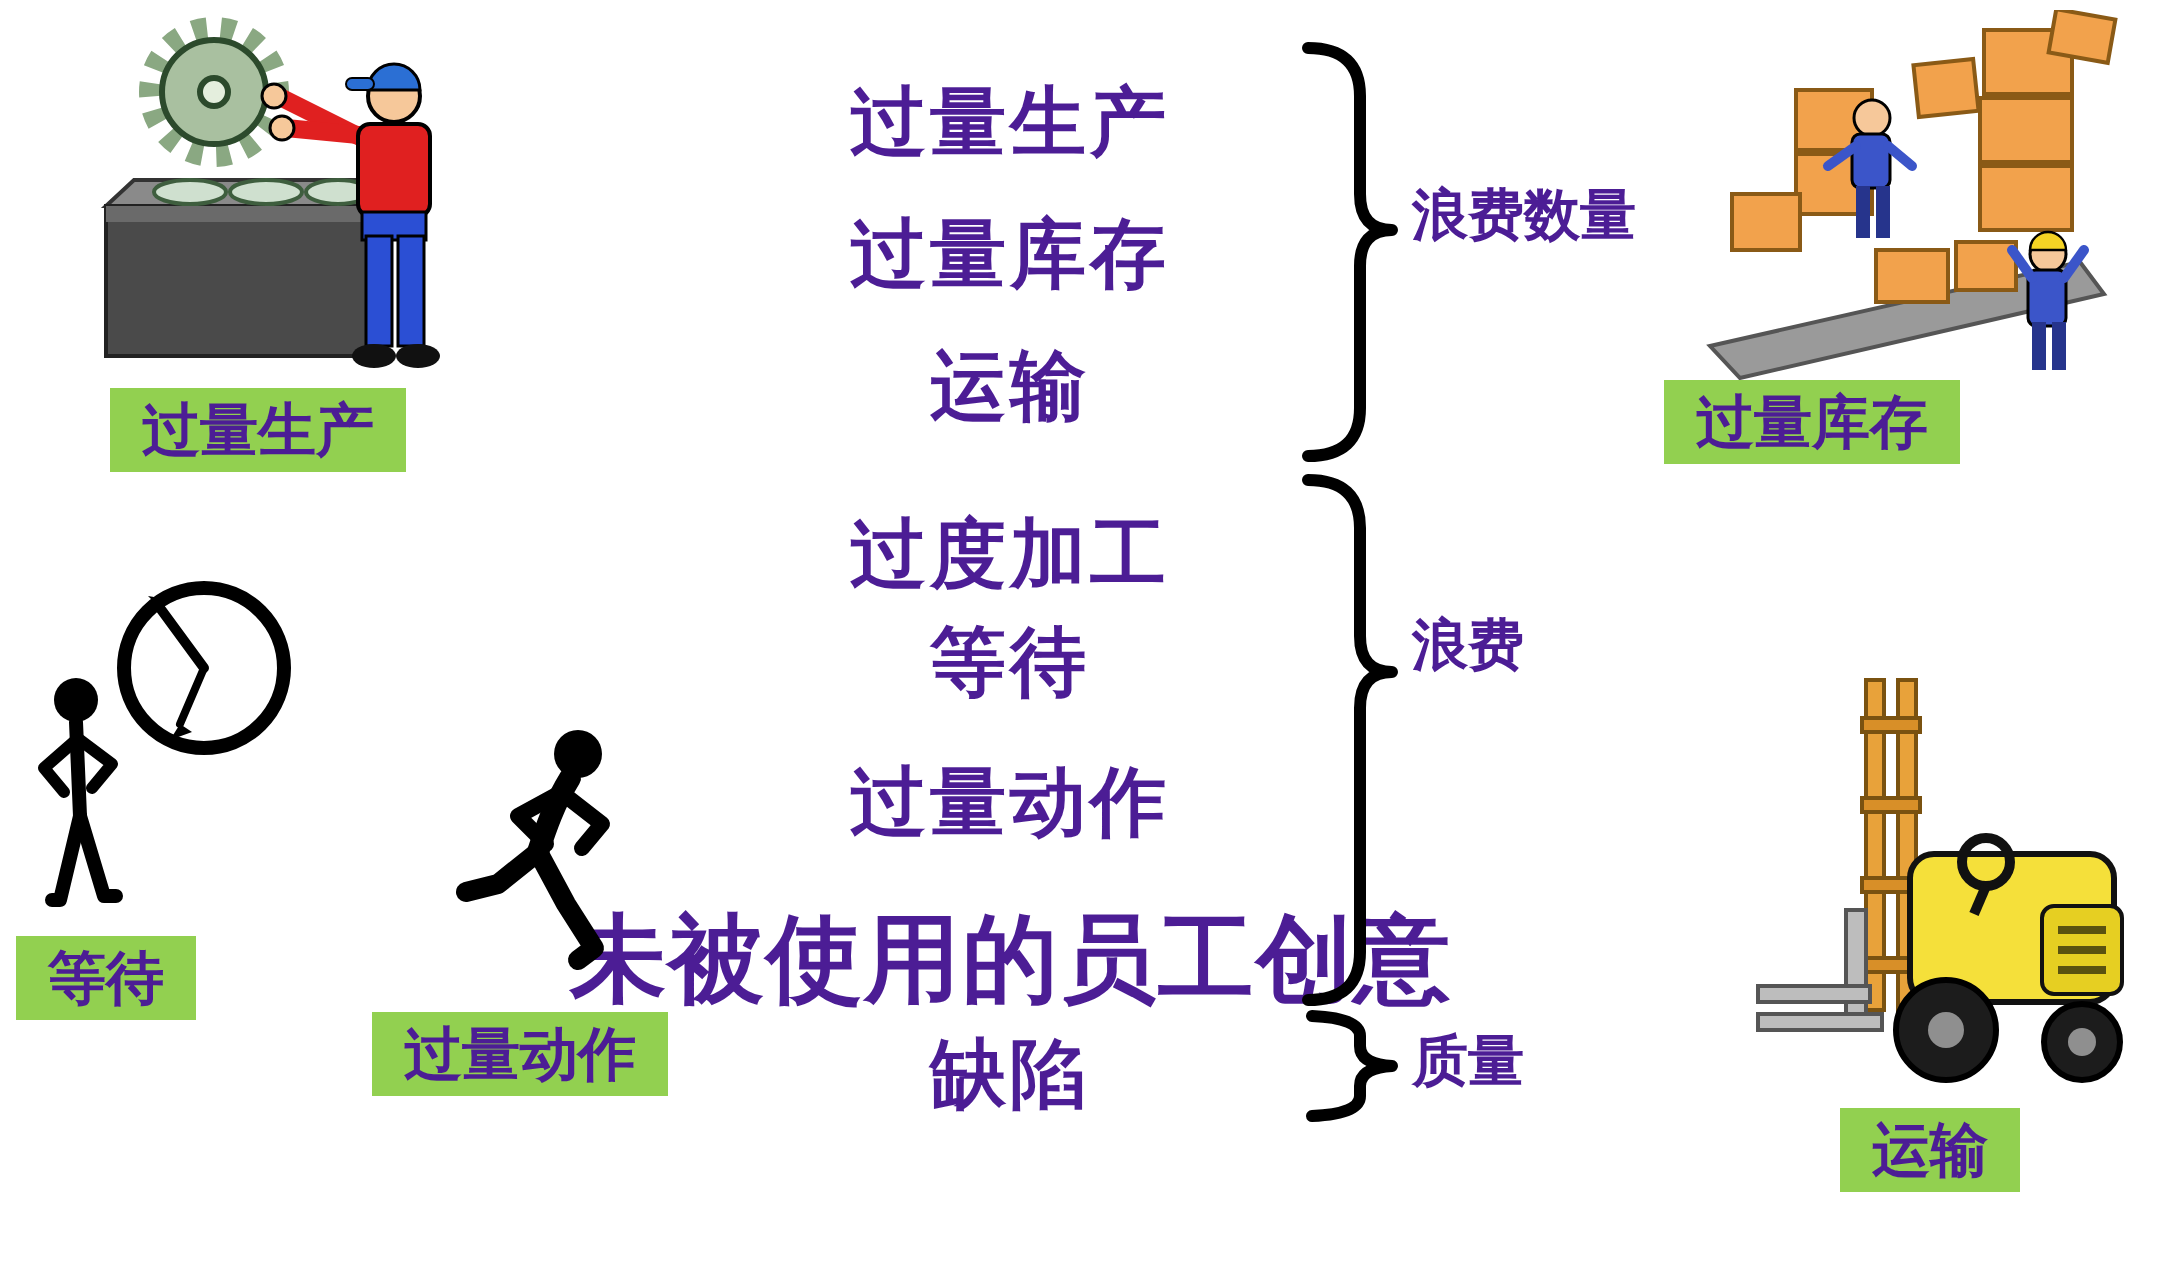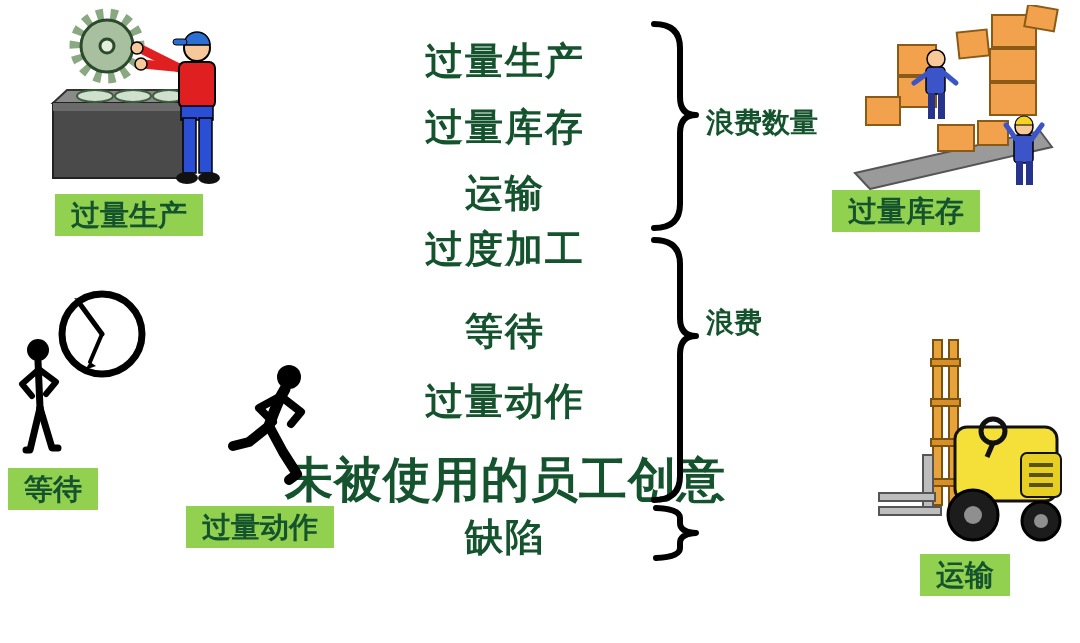--- a/index.html
+++ b/index.html
@@ -1,18 +1,18 @@
 <!DOCTYPE html>
 <html><head>
 <meta charset="utf-8">
 <style>
   html,body{margin:0;padding:0;background:#fff;}
   .stage{
     position:relative;width:1080px;height:643px;background:#ffffff;
-    font-family:"DejaVu Sans","Liberation Sans",sans-serif;color:#14532d;overflow:hidden;
+    font-family:"DejaVu Sans","Liberation Sans",sans-serif;color:#4c1d95;overflow:hidden;
   }
   .waste-item{
     position:absolute;left:285px;width:440px;text-align:center;
     font-size:38px;font-weight:bold;letter-spacing:2px;white-space:nowrap;
   }
   .waste-item.long{font-size:48px;letter-spacing:1px;}
   .brace{position:absolute;left:650px;}
   .brace-label{
     position:absolute;left:706px;width:230px;font-size:28px;font-weight:bold;
     white-space:nowrap;
@@ -24,38 +24,39 @@
   .clipart{position:absolute;}
 </style>
 </head>
 <body>
 
 <div class="stage">
 
   <div class="waste-item" style="top:36px">过量生产</div>
   <div class="waste-item" style="top:102px">过量库存</div>
   <div class="waste-item" style="top:168px">运输</div>
-  <div class="waste-item" style="top:224px">过度加工</div>
+  <div class="waste-item" style="top:252px">过度加工</div>
   <div class="waste-item" style="top:306px">等待</div>
   <div class="waste-item" style="top:376px">过量动作</div>
   <div class="waste-item long" style="top:448px">未被使用的员工创意</div>
   <div class="waste-item" style="top:512px">缺陷</div>
 
   <svg class="brace" style="top:20px" width="52" height="212" viewBox="0 0 52 212">
     <path d="M4,4 Q30,4 30,28 L30,77 Q30,95 46,95 Q30,95 30,113 L30,184 Q30,208 4,208" fill="none" stroke="#000" stroke-width="6" stroke-linecap="round" stroke-linejoin="round"></path>
   </svg>
   <svg class="brace" style="top:236px" width="52" height="268" viewBox="0 0 52 268">
     <path d="M4,4 Q30,4 30,28 L30,82 Q30,100 46,100 Q30,100 30,118 L30,240 Q30,264 4,264" fill="none" stroke="#000" stroke-width="6" stroke-linecap="round" stroke-linejoin="round"></path>
   </svg>
   <svg class="brace" style="top:504px" width="52" height="58" viewBox="0 0 52 58">
     <path d="M6,4 Q30,5 30,14 L30,19 Q30,28 46,29 Q30,30 30,39 L30,44 Q30,53 6,54" fill="none" stroke="#000" stroke-width="6" stroke-linecap="round" stroke-linejoin="round"></path>
   </svg>
 
-  <div class="brace-label" style="top:104px">浪费数量</div>
+  <div class="brace-label" style="top:89px">浪费数量</div>
   <div class="brace-label" style="top:304px">浪费</div>
+  <div class="brace-label" style="top:512px">质量</div>
 
   <svg class="clipart" style="left:45px;top:8px" width="200" height="185" viewBox="0 0 200 185">
     <g>
       <polygon points="8,95 148,95 162,82 22,82" fill="#8a8a8a" stroke="#333" stroke-width="2"></polygon>
       <rect x="8" y="95" width="140" height="75" fill="#4a4a4a" stroke="#222" stroke-width="2"></rect>
       <rect x="8" y="95" width="140" height="8" fill="#6a6a6a"></rect>
     </g>
     <g>
       <ellipse cx="50" cy="88" rx="18" ry="6" fill="#cfe0cf" stroke="#3e5e3e" stroke-width="2"></ellipse>
       <ellipse cx="88" cy="88" rx="18" ry="6" fill="#cfe0cf" stroke="#3e5e3e" stroke-width="2"></ellipse>

